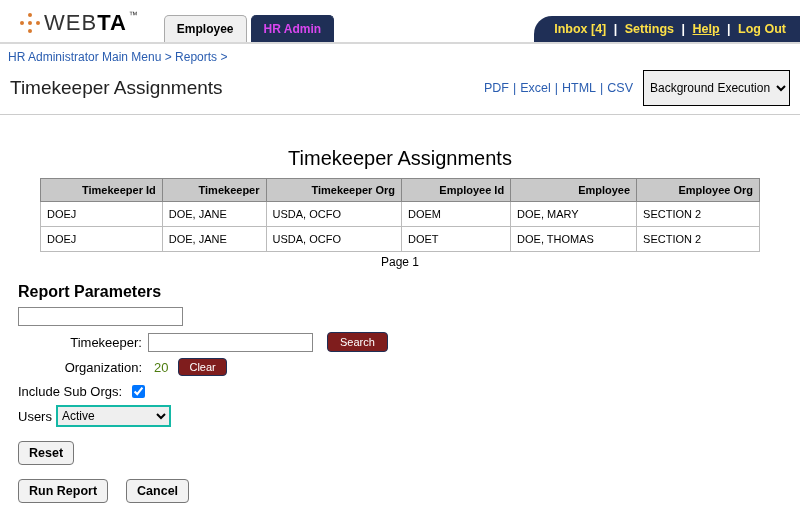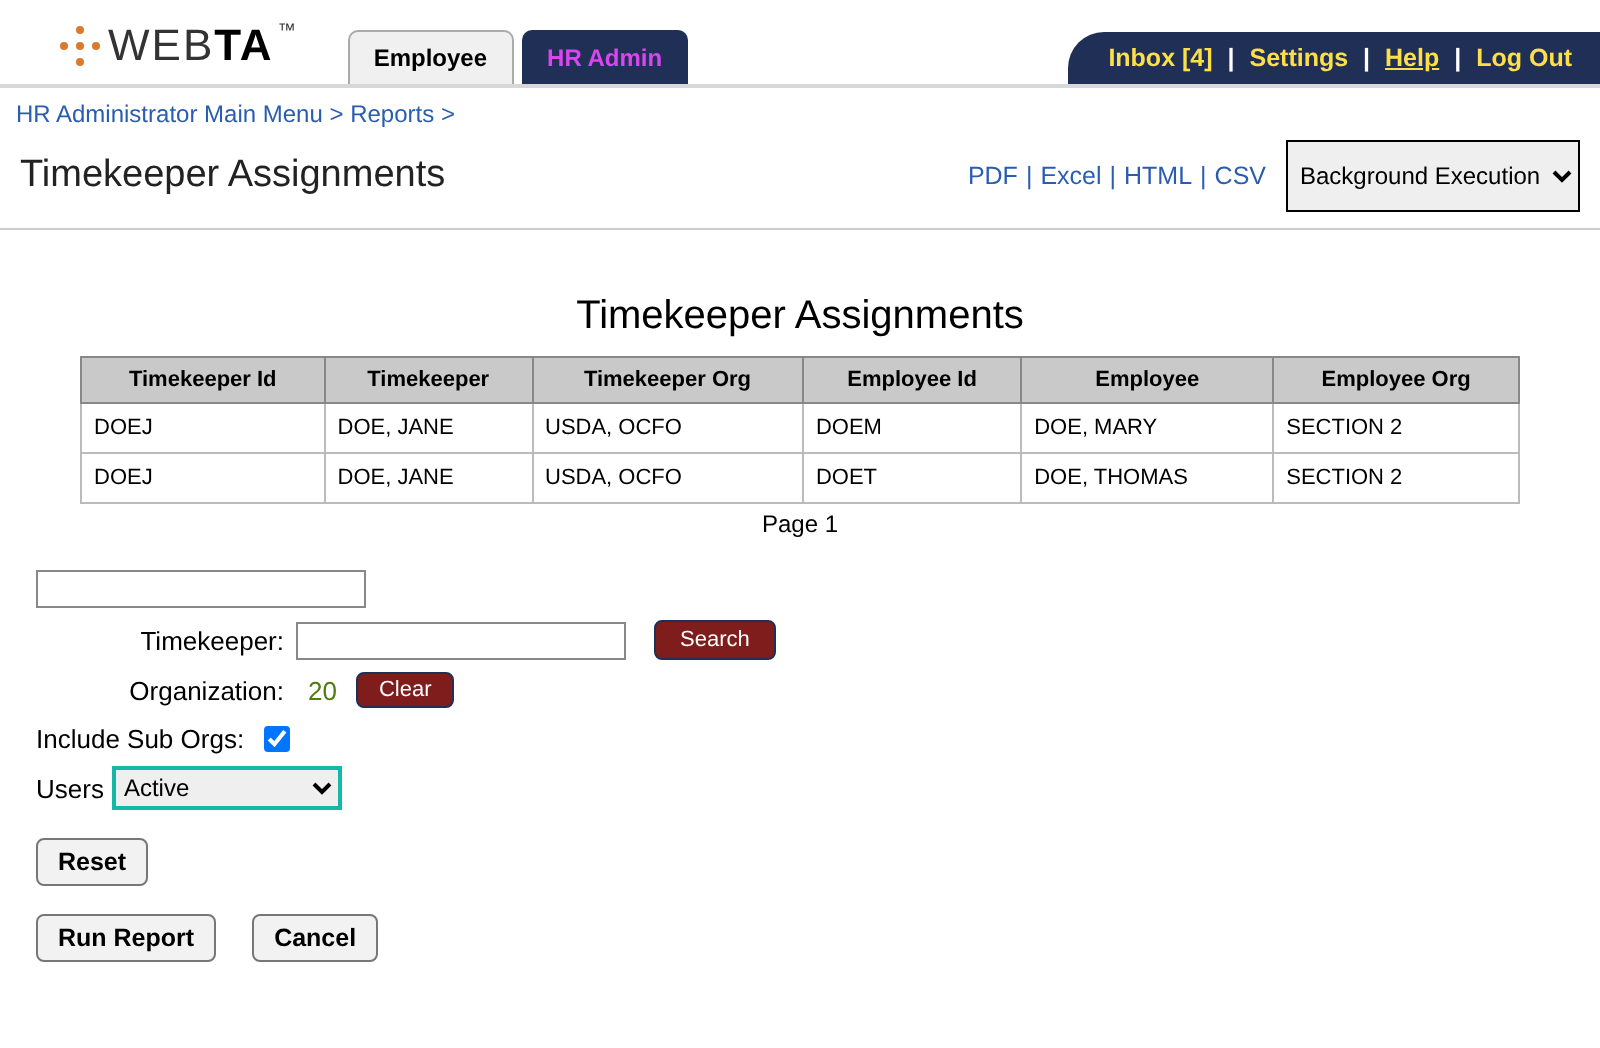--- a/index.html
+++ b/index.html
@@ -1,17 +1,17 @@
 <!DOCTYPE html>
 <html><head>
 <meta charset="utf-8">
 <style>
   * { box-sizing: border-box; }
   body { margin: 0; font-family: Arial, Helvetica, sans-serif; font-size: 12px; color: #000; background: #fff; width: 800px; }
-  .header { display: flex; align-items: flex-end; height: 44px; border-bottom: 2px solid #d8d8d8; padding-left: 30px; }
+  .header { display: flex; align-items: flex-end; height: 44px; border-bottom: 2px solid #d8d8d8; padding-left: 20px; }
   .logo { display: flex; align-items: center; font-size: 22px; font-weight: 300; letter-spacing: 1px; color: #333; margin-right: 25px; padding-bottom: 6px; }
   .logo-dots { display: inline-block; width: 20px; height: 20px; position: relative; margin-right: 4px; }
   .logo-dots span { position: absolute; width: 4px; height: 4px; background: #d97a2f; border-radius: 50%; }
   .ld1 { top: 0; left: 8px; } .ld2 { top: 8px; left: 0; } .ld3 { top: 8px; left: 8px; } .ld4 { top: 8px; left: 16px; } .ld5 { top: 16px; left: 8px; }
   .logo b { font-weight: 700; color: #000; }
   .logo .tm { font-size: 9px; vertical-align: top; margin-left: 2px; }
   .tabs { display: flex; align-items: flex-end; gap: 4px; }
   .tab { padding: 6px 12px; border: 1px solid #aaa; border-bottom: none; border-radius: 5px 5px 0 0; background: #f0f0f0; font-size: 12px; font-weight: bold; cursor: pointer; }
   .tab.active { background: #1f2f56; color: #d946ef; border-color: #1f2f56; }
   .topbar-right { margin-left: auto; background: #1f2f56; color: #fff; padding: 6px 14px 6px 20px; border-radius: 18px 0 0 0; font-size: 12.5px; font-weight: bold; align-self: flex-end; }
@@ -22,21 +22,21 @@
   .breadcrumb a { color: #2a5db0; text-decoration: none; cursor: pointer; }
   .titlebar { display: flex; align-items: center; padding: 2px 10px 8px 10px; border-bottom: 1px solid #ccc; }
   .page-title { font-size: 19px; font-weight: 400; color: #222; }
   .export-links { margin-left: auto; font-size: 12.5px; color: #2a5db0; display: flex; align-items: center; gap: 4px; }
   .export-links a { color: #2a5db0; text-decoration: none; cursor: pointer; }
   .export-links .sep { color: #2a5db0; }
   .bg-select { margin-left: 6px; border: 1px solid #000; font-size: 12px; padding: 1px 2px; height: 36px; }
   .content { padding: 18px 18px 10px 18px; }
   .report-title { text-align: center; font-size: 20px; margin: 14px 0 8px; }
   table.data { width: 720px; margin: 0 auto; border-collapse: collapse; }
-  table.data th { background: #c9c9c9; border: 1px solid #888; padding: 5px 6px; text-align: center; font-size: 11px; font-weight: bold; margin-left: 10px; }
+  table.data th { background: #c9c9c9; border: 1px solid #888; padding: 5px 6px; text-align: right; font-size: 11px; font-weight: bold; margin-left: 10px; }
   table.data td { border: 1px solid #bbb; padding: 6px 6px; font-size: 11px; }
   .pager { text-align: center; font-size: 12px; padding: 3px 0 10px; }
   .params-title { font-size: 16px; font-weight: bold; margin: 4px 0 6px 0; }
   .param-row { display: flex; align-items: center; margin: 6px 0; }
   .param-label { width: 130px; text-align: right; padding-right: 6px; font-size: 13px; }
   .param-row input[type=text] { width: 165px; height: 19px; border: 1px solid #888; font-size: 12px; padding: 1px 3px; }
   .btn { background: #7f1d1d; color: #fff; border: 1px solid #1f2f56; border-radius: 4px; padding: 3px 12px; font-size: 11px; font-weight: normal; cursor: pointer; margin-left: 14px; }
   .btn.small { padding: 2px 10px; margin-left: 10px; }
   .org-val { color: #4d7c0f; margin-left: 6px; font-size: 13px; }
   .chk-row { display: flex; align-items: center; margin: 4px 0; font-size: 13px; }
@@ -127,20 +127,21 @@
         <td>DOE, JANE</td>
         <td>USDA, OCFO</td>
         <td>DOET</td>
         <td>DOE, THOMAS</td>
         <td>SECTION 2</td>
       </tr>
     </tbody>
   </table>
   <div class="pager">Page 1</div>
 
+  <div class="params-title">Report Parameters</div>
 
   <div class="param-row">
     <input type="text" value="" style="">
   </div>
 
   <div class="param-row">
     <div class="param-label">Timekeeper:</div>
     <input type="text" value="" style="">
     <button class="btn">Search</button>
   </div>

